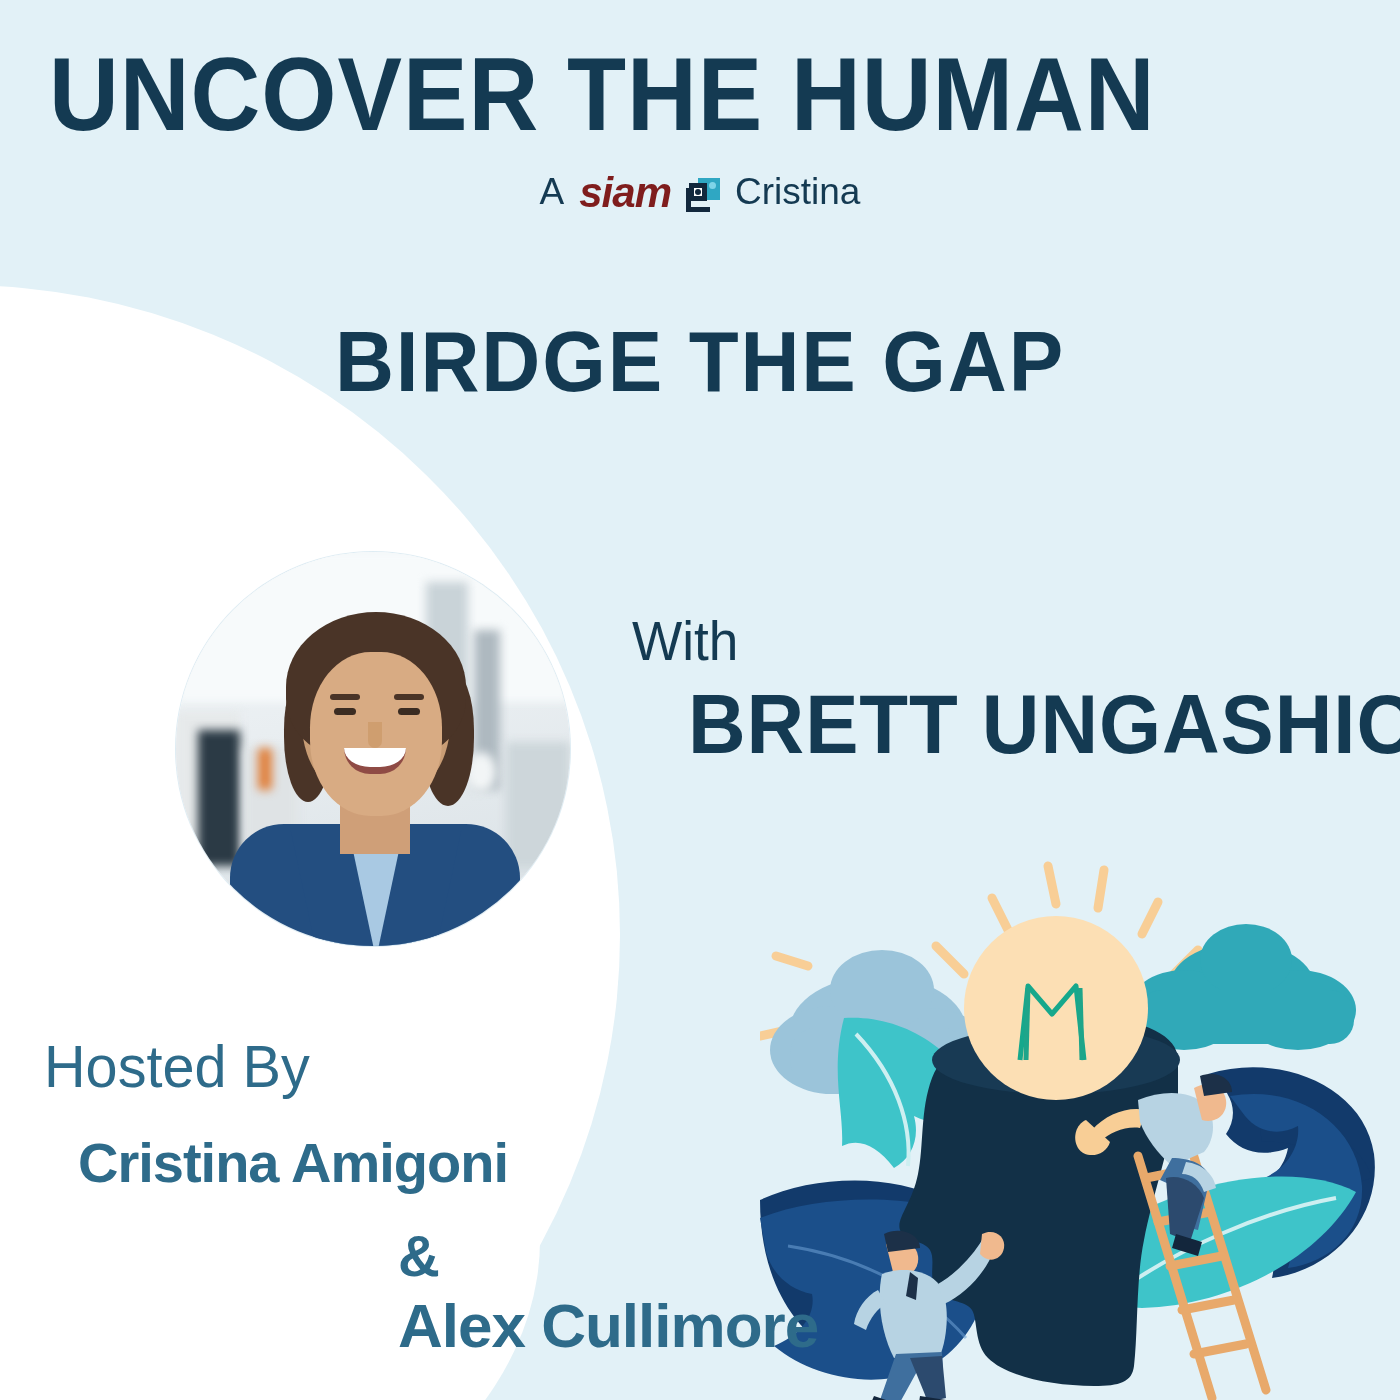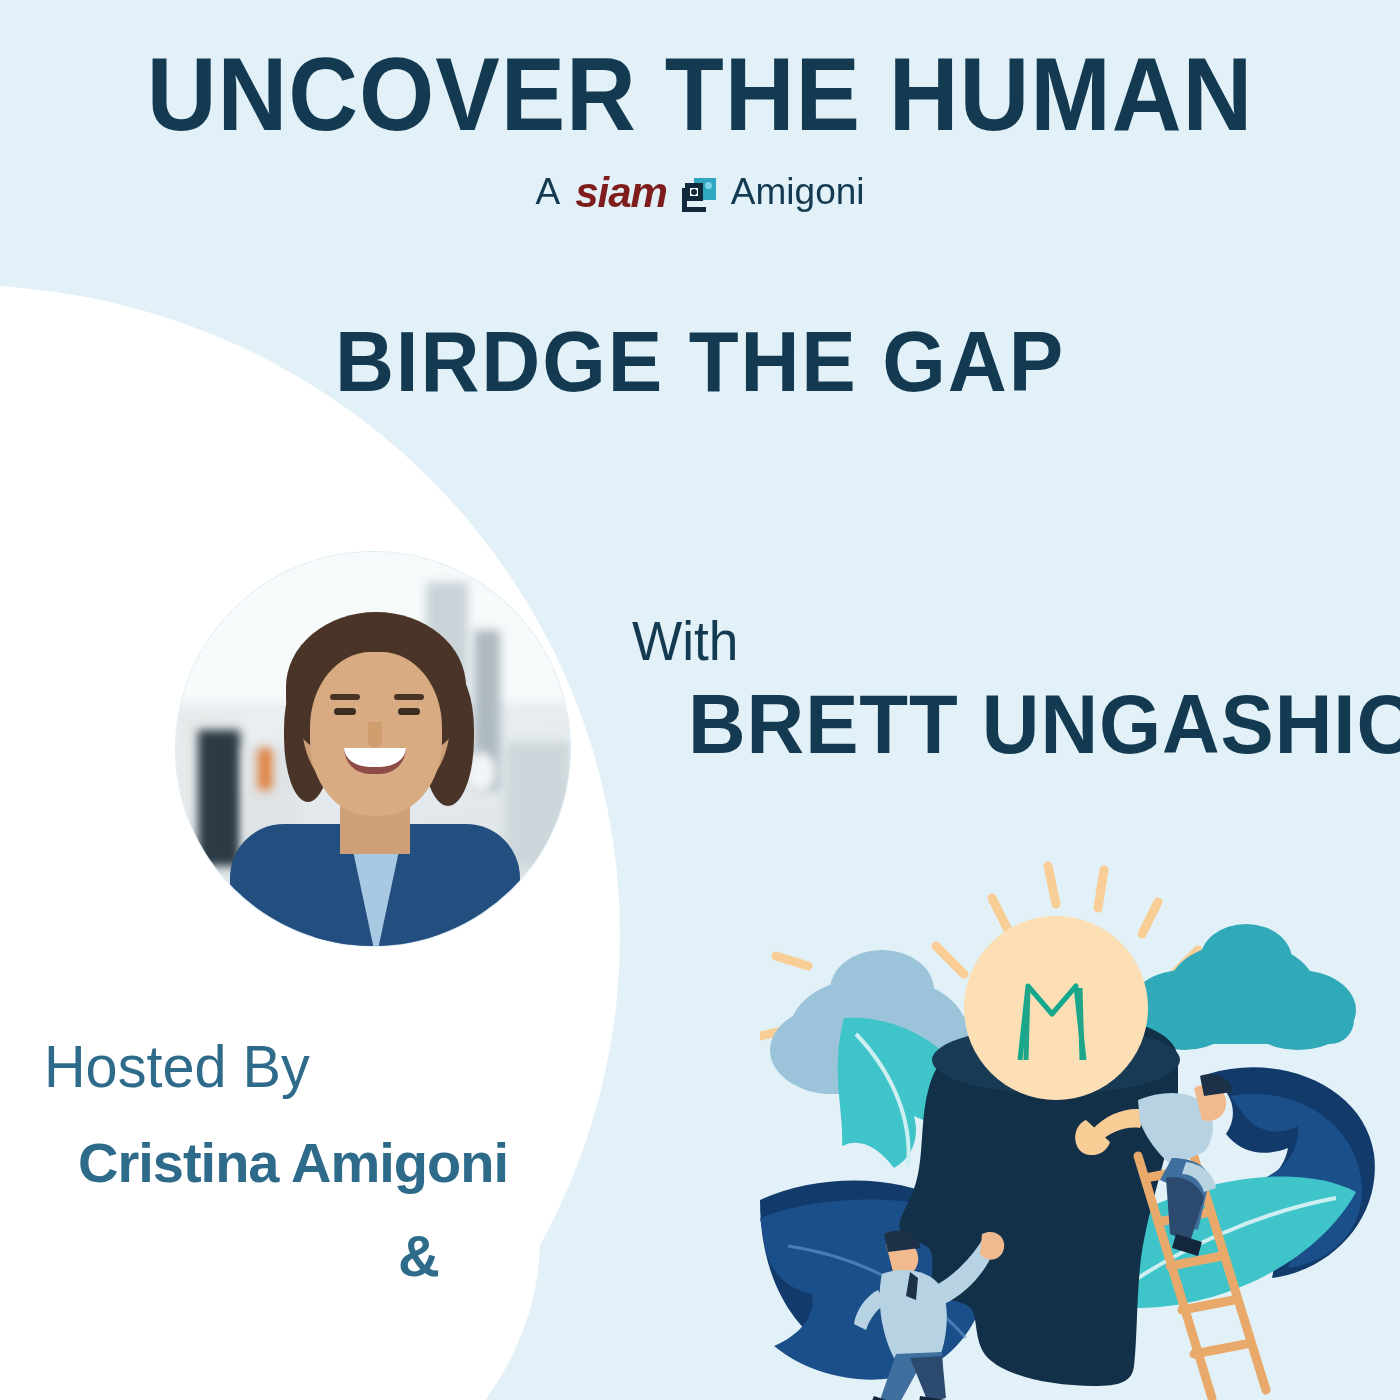--- a/index.html
+++ b/index.html
@@ -34,21 +34,20 @@
     top: 860px;
     width: 1180px;
     height: 760px;
   }
 
   
   .header {
     position: absolute;
     top: 0; left: 0; right: 0;
     z-index: 20;
-    text-align: center;
     padding-top: 42px;
   }
   .show-title {
     font-family: "Liberation Sans Narrow", "Liberation Sans", sans-serif;
     font-size: 104px;
     line-height: 1.0;
     font-weight: 700;
     letter-spacing: 1px;
     color: #143a52;
     transform: scaleX(0.93);
@@ -338,21 +337,21 @@
     <div class="byline">
       <span>A</span>
       <span class="siam-word">siam</span>
       <span class="siam-mark">
         <span class="sq-teal"></span>
         <span class="sq-navy"></span>
         <span class="sq-navy2"></span>
         <span class="dot"></span>
         <span class="dot2"></span>
       </span>
-      <span>Amigoni</span>
+      <span>Cristina</span>
     </div>
   </div>
 
   <div class="episode-title">BIRDGE THE GAP</div>
 
   <div class="guest-photo">
     <div class="ph">
       <div class="city haze"></div>
       <div class="city tower"></div>
       <div class="city tower2"></div>
@@ -380,20 +379,21 @@
       <div class="smile"></div>
     </div>
   </div>
 
   <div class="with-label">With</div>
   <div class="guest-name">BRETT UNGASHICK</div>
 
   <div class="hosted-label">Hosted By</div>
   <div class="host-1">Cristina Amigoni</div>
   <div class="host-amp">&amp;</div>
+  <div class="host-2">Alex Cullimore</div>
 
   <div class="illus">
     <svg viewBox="0 0 640 562" xmlns="http://www.w3.org/2000/svg">
 
       <g stroke="#f8ce96" stroke-width="9" stroke-linecap="round">
         <line x1="232" y1="60" x2="248" y2="92"></line>
         <line x1="288" y1="28" x2="296" y2="66"></line>
         <line x1="176" y1="108" x2="204" y2="136"></line>
         <line x1="344" y1="32" x2="338" y2="70"></line>
         <line x1="398" y1="64" x2="382" y2="96"></line>

